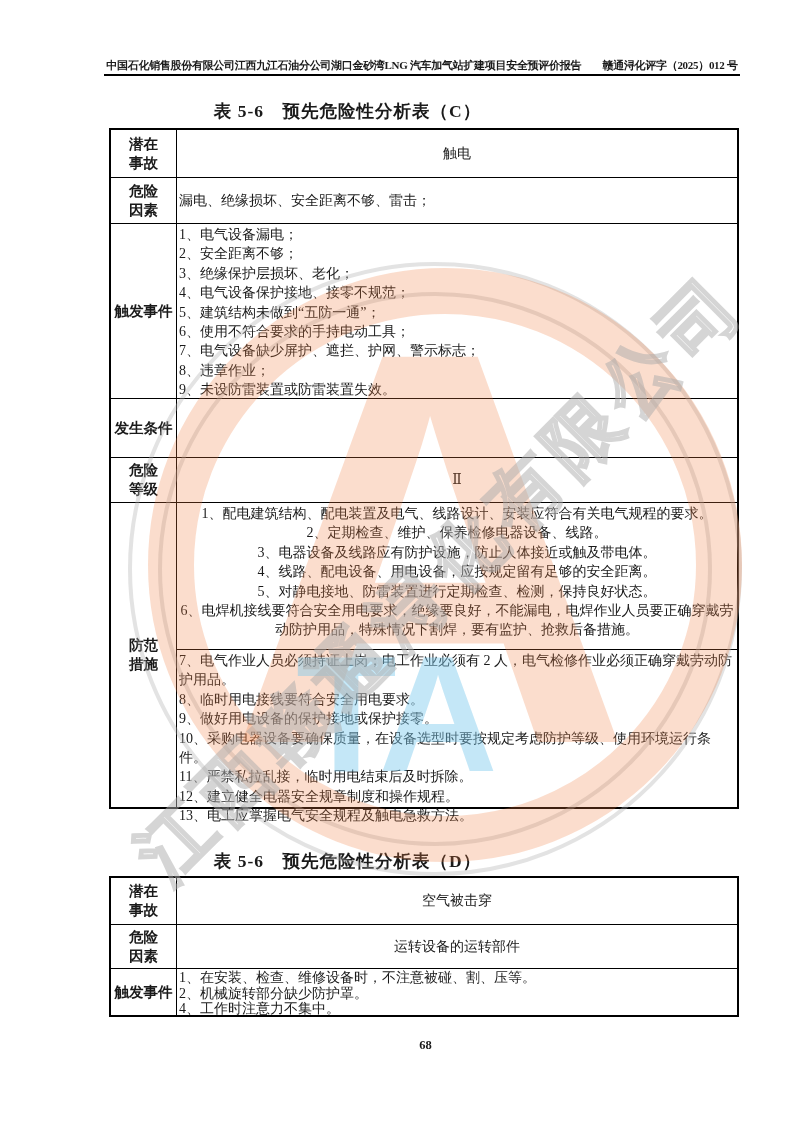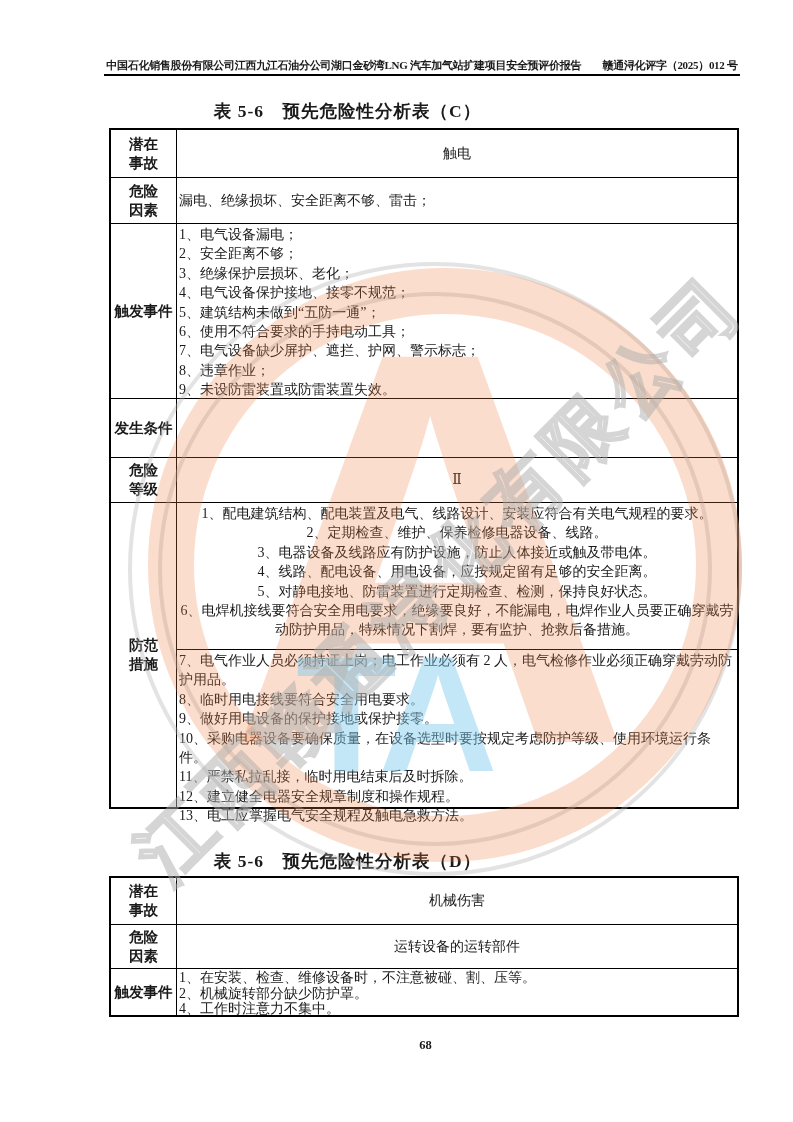--- a/index.html
+++ b/index.html
@@ -152,21 +152,21 @@
         </div>
       </div>
     </div>
 
     <div class="ttl ttl-d">表 5-6　预先危险性分析表（D）</div>
 
     <div class="tbl tbl-d">
       <div class="trow" style="height:46px;">
         <div class="tlabel">潜在
 事故</div>
-        <div class="tval center">机械伤害</div>
+        <div class="tval center">空气被击穿</div>
       </div>
       <div class="trow" style="height:44px;">
         <div class="tlabel">危险
 因素</div>
         <div class="tval center">运转设备的运转部件</div>
       </div>
       <div class="trow" style="height:47px;">
         <div class="tlabel">触发事件</div>
         <div class="tval tight">1、在安装、检查、维修设备时，不注意被碰、割、压等。
 2、机械旋转部分缺少防护罩。

